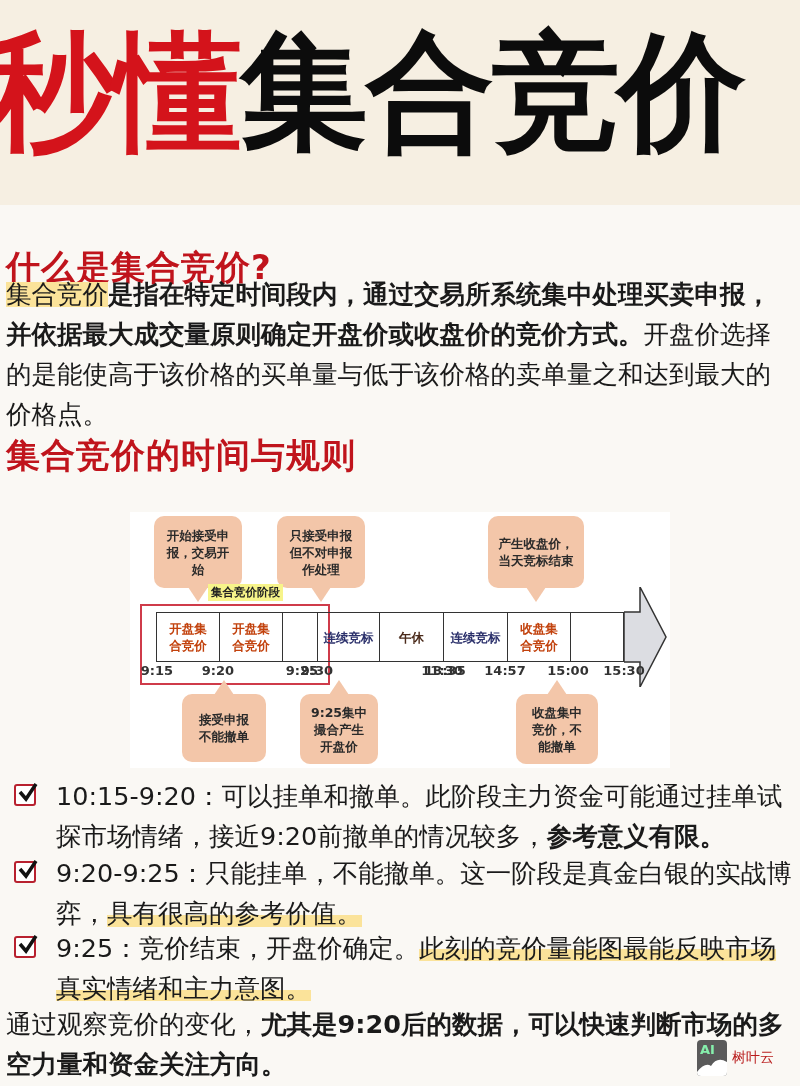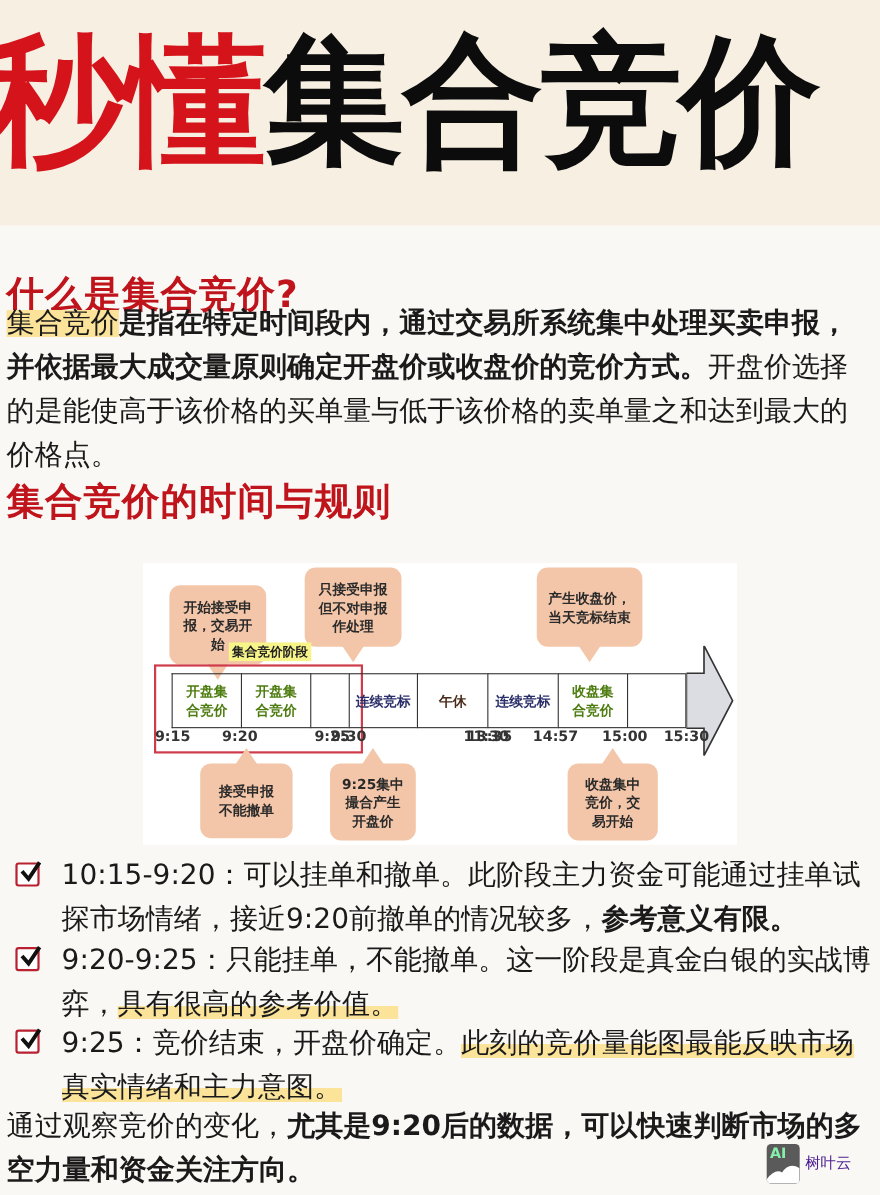--- a/index.html
+++ b/index.html
@@ -65,21 +65,21 @@
   .red-frame {
     position: absolute; left: 140px; top: 604px; width: 190px; height: 81px;
     border: 2px solid #cf3b4a;
   }
   .bar {
     position: absolute; left: 156px; top: 612px; height: 50px;
     display: flex;
   }
   .seg {
     height: 50px; border: 1.5px solid #333; border-right: none;
-    font-size: 12.5px; font-weight: bold; color: #4d7c0f;
+    font-size: 12.5px; font-weight: bold; color: #c2410c;
     display: flex; align-items: center; justify-content: center; text-align: center;
     line-height: 17px;
   }
   .arrow-head {
     position: absolute; left: 624px; top: 587px;
   }
   .tick {
     position: absolute; top: 663px; font-size: 13px; font-weight: bold; color: #333;
     transform: translateX(-50%);
   }
@@ -98,42 +98,42 @@
   .watermark {
     position: absolute; left: 697px; top: 1040px; display: flex; align-items: center; gap: 5px;
   }
   .wm-logo {
     width: 30px; height: 36px; border-radius: 4px; background: #5a5a5a; position: relative;
     overflow: hidden;
   }
   .wm-logo span {
     position: absolute; left: 3px; top: 2px; color: #86efac; font-weight: bold; font-size: 13px;
   }
-  .wm-text { font-size: 14px; color: #4c1d95; }
+  .wm-text { font-size: 14px; color: #b91c1c; }
 </style>
 </head>
 <body>
 
 <div class="header">
   <div class="title">
     <span class="red">秒懂</span><span class="black">集合竞价</span>
   </div>
 </div>
 
 <div class="h2" style="top:222px;margin-top:23px;">什么是集合竞价?</div>
 
 <div class="para" style="top:274px;">
   <span class="hl">集合竞价</span><span class="b">是指在特定时间段内，通过交易所系统集中处理买卖申报，并依据最大成交量原则确定开盘价或收盘价的竞价方式。</span><span>开盘价选择的是能使高于该价格的买单量与低于该价格的卖单量之和达到最大的价格点。</span>
 </div>
 
 <div class="h2" style="top:433px;">集合竞价的时间与规则</div>
 
 <div class="diagram"></div>
 
-<div class="bubble tail-down" style="left:154px;top:532px;width:88px;height:72px;">
+<div class="bubble tail-down" style="left:154px;top:516px;width:88px;height:72px;">
   <span style="display:block;width:70px;">开始接受申报，交易开始</span>
 </div>
 <div class="bubble tail-down" style="left:277px;top:516px;width:88px;height:72px;">
   <span style="display:block;width:70px;">只接受申报但不对申报作处理</span>
 </div>
 <div class="bubble tail-down" style="left:488px;top:516px;width:96px;height:72px;">
   <span style="display:block;width:78px;">产生收盘价，当天竞标结束</span>
 </div>
 
 <div class="stage-label">集合竞价阶段</div>
@@ -176,21 +176,21 @@
 <div class="tick" style="left:568px;">15:00</div>
 <div class="tick" style="left:624px;">15:30</div>
 
 <div class="bubble tail-up" style="left:182px;top:694px;width:84px;height:68px;">
   <span style="display:block;width:60px;">接受申报不能撤单</span>
 </div>
 <div class="bubble tail-up" style="left:300px;top:694px;width:78px;height:70px;">
   <span style="display:block;width:60px;">9:25集中撮合产生开盘价</span>
 </div>
 <div class="bubble tail-up" style="left:516px;top:694px;width:82px;height:70px;">
-  <span style="display:block;width:62px;">收盘集中竞价，交易开始</span>
+  <span style="display:block;width:62px;">收盘集中竞价，不能撤单</span>
 </div>
 
 <div class="check-item" style="top:776px;">
   <div class="check">
       <svg width="22" height="22" viewBox="0 0 22 22">
         <path d="M3 10 L9 17 L19 2" stroke="#111" stroke-width="3.5" fill="none"></path>
       </svg>
     </div>
   <div class="check-text">
     <span>10:15-9:20：</span><span>可以挂单和撤单。此阶段主力资金可能通过挂单试探市场情绪，接近9:20前撤单的情况较多，</span><span class="b">参考意义有限。</span>

